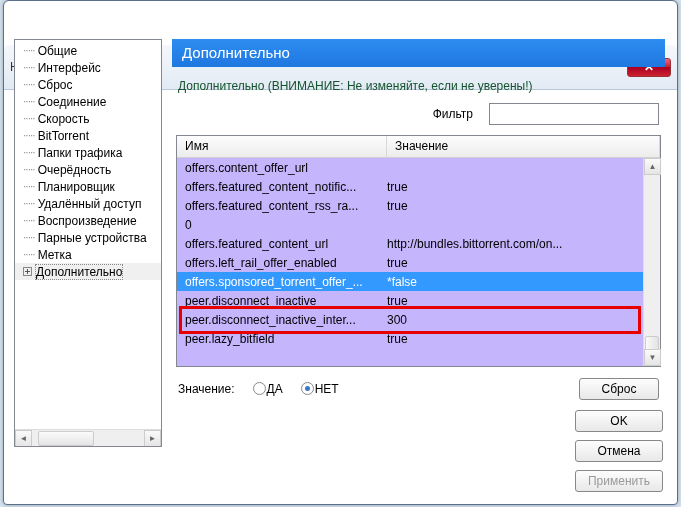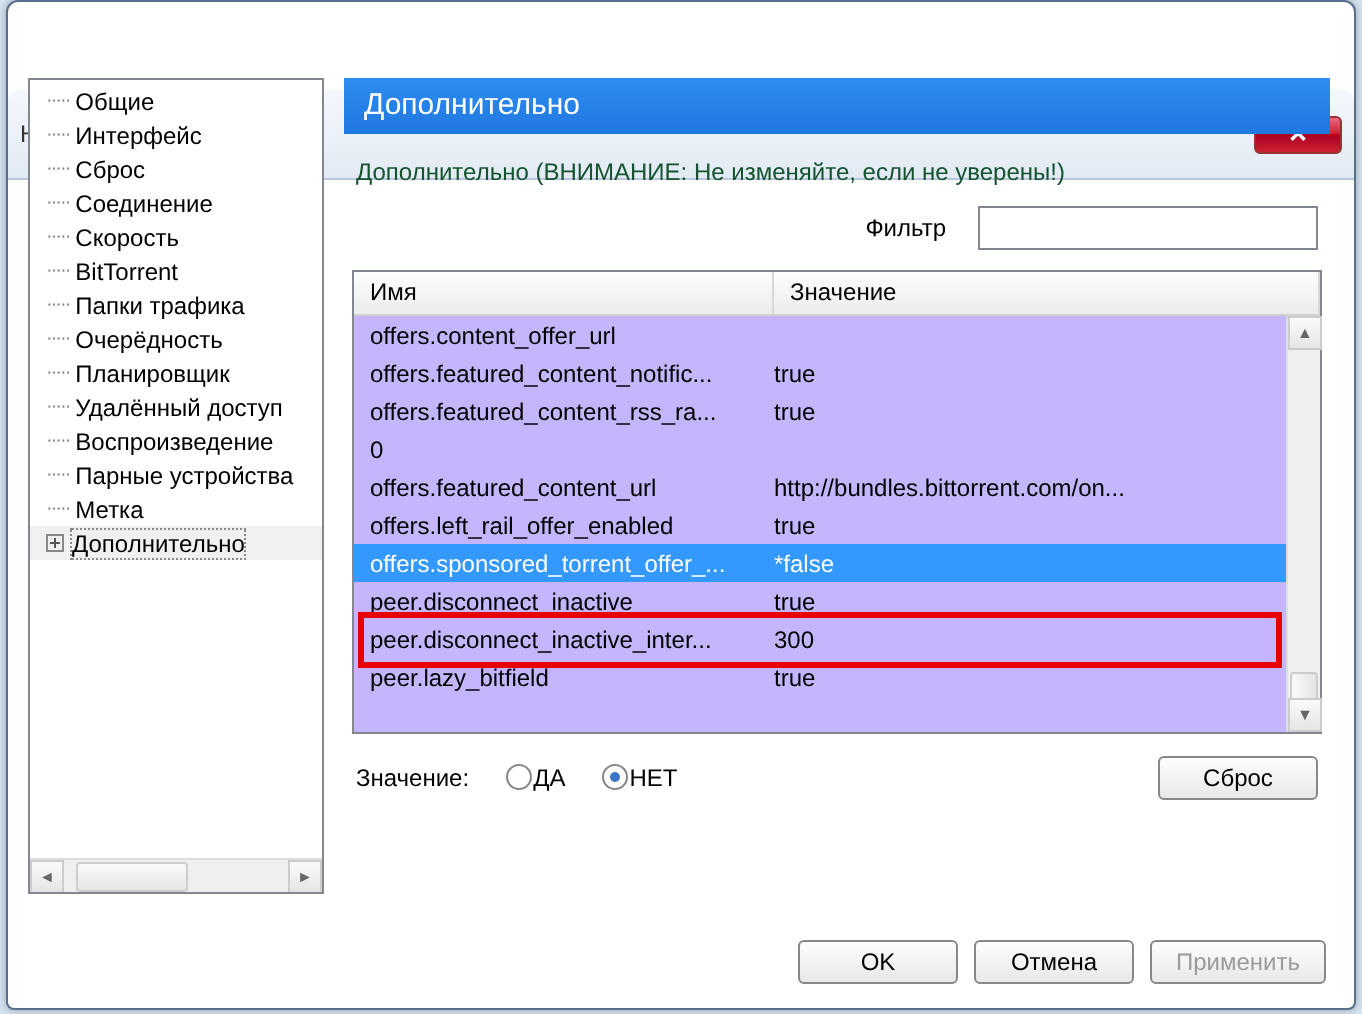--- a/index.html
+++ b/index.html
@@ -49,21 +49,21 @@
 .vscroll .varrow.bottom { position: absolute; bottom: 0; }
 .vscroll .vthumb { position: absolute; left: 1px; right: 1px; top: 178px; height: 24px; background: linear-gradient(90deg,#fafafa,#e3e3e3); border: 1px solid #ccc; border-radius: 2px; }
 
 .value-row { margin: 11px 6px 0; display: flex; align-items: center; gap: 18px; }
 .radio-group { display: flex; align-items: flex-start; gap: 1px; }
 .radio { width: 13px; height: 13px; border: 1px solid #888; border-radius: 50%; display: inline-flex; align-items: center; justify-content: center; background: #fff; }
 .radio.checked::after { content: ""; width: 5px; height: 5px; border-radius: 50%; background: #3a77c8; }
 .btn { min-width: 80px; height: 22px; background: linear-gradient(#fdfdfd,#e8e8e8); border: 1px solid #888; border-radius: 3px; padding: 3px 12px; cursor: pointer; color: #000; }
 .btn.disabled { color: #9a9a9a; cursor: default; }
 
-.bottom-bar { position: absolute; right: 14px; bottom: 12px; display: flex; gap: 8px; }
+.bottom-bar { position: absolute; right: 14px; bottom: 12px; display: flex; gap: 8px; flex-direction: column; }
 </style>
 </head>
 <body>
 
 <div class="window">
   <div class="titlebar">
     <span class="title-text">Настройки</span>
     <div class="close-btn">
       <span>✕</span>
     </div>

